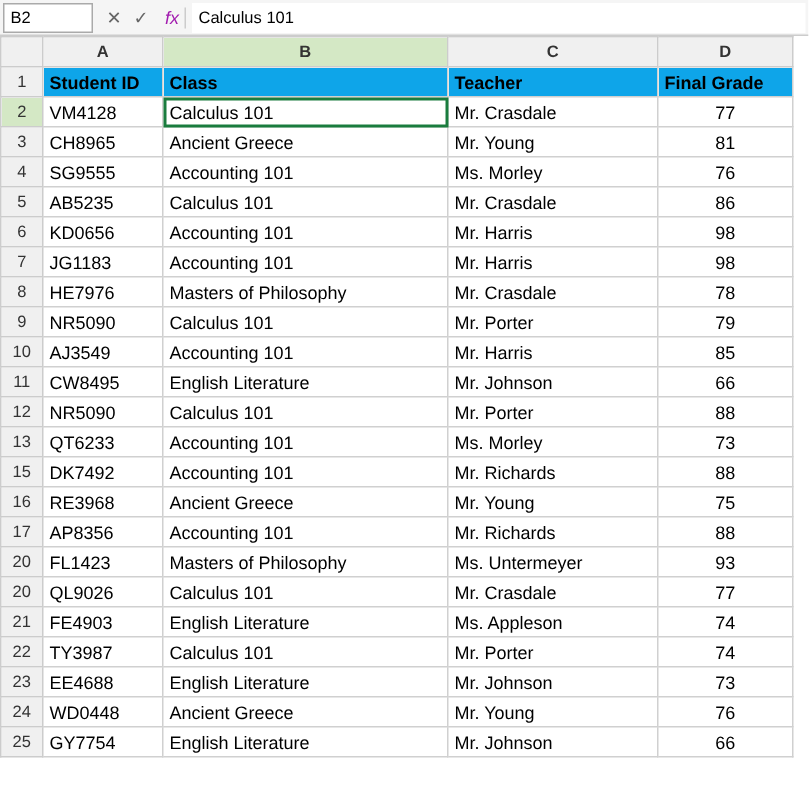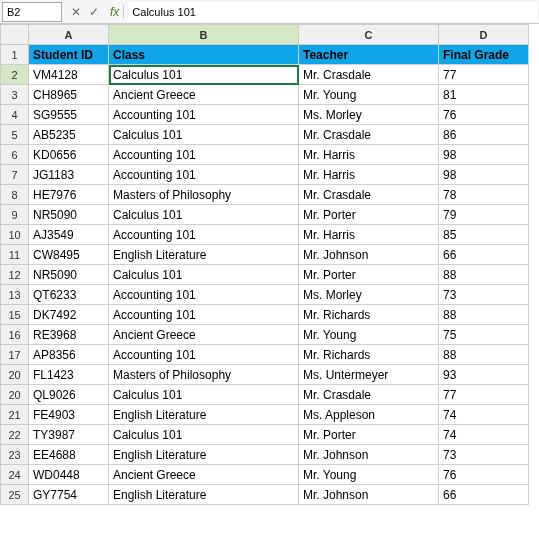--- a/index.html
+++ b/index.html
@@ -44,21 +44,21 @@
       height: 16px;
       display: flex;
       align-items: center;
       justify-content: center;
       font-size: 12px;
       cursor: pointer;
     }
     .fx-label {
       font-style: italic;
       font-size: 12px;
-      color: #4d7c0f;
+      color: #a21caf;
       margin-right: 4px;
       padding: 0 4px;
       border-right: 1px solid #ccc;
     }
     .formula-input {
       flex: 1;
       height: 20px;
       border: none;
       font-size: 11px;
       padding: 0 4px;
@@ -148,21 +148,21 @@
     .col-d { width: 90px; }
 
     .col-header.active-col {
       background: #d4e8c5;
     }
     .row-header.active-row {
       background: #d4e8c5;
     }
 
     .align-right {
-      text-align: left;
+      text-align: center;
       margin-top: 43px;
     }
   </style>
 </head>
 <body>
 
 <div class="formula-bar">
   <div class="cell-ref-box">
     <span>B2</span>
   </div>

